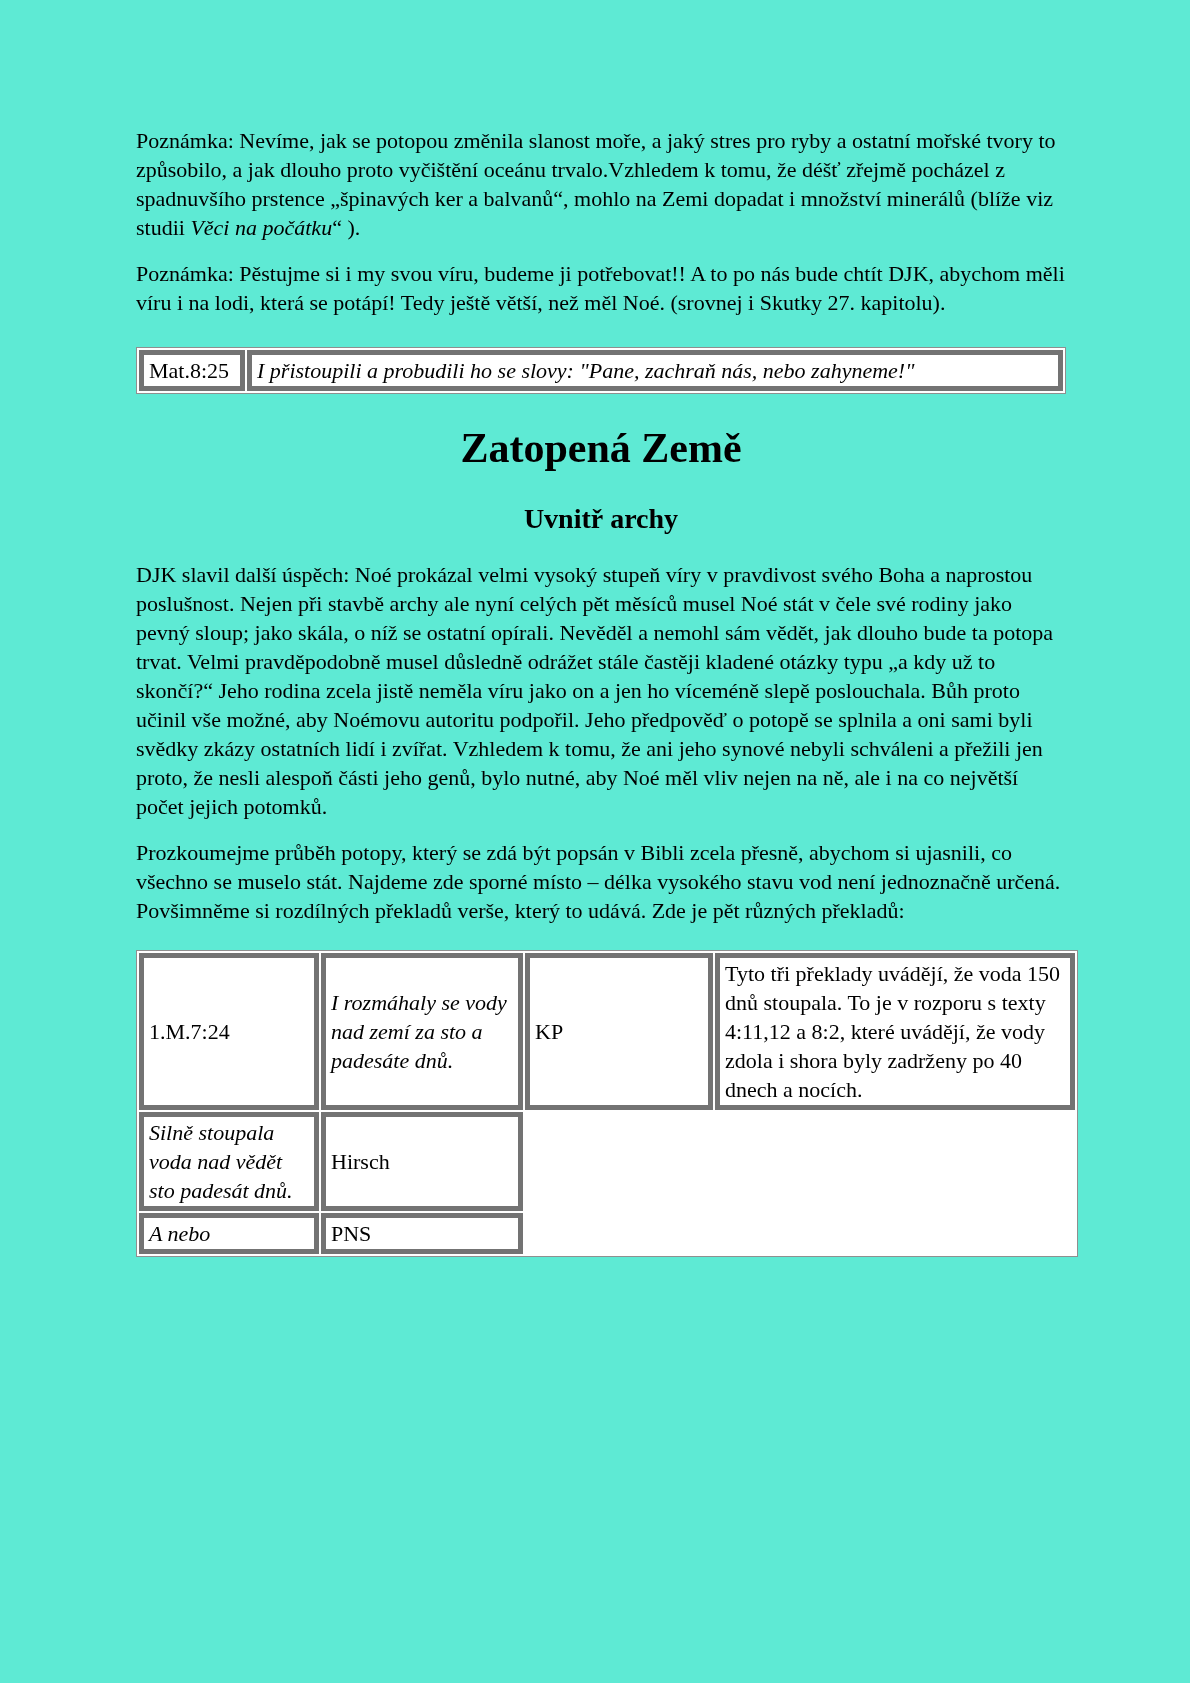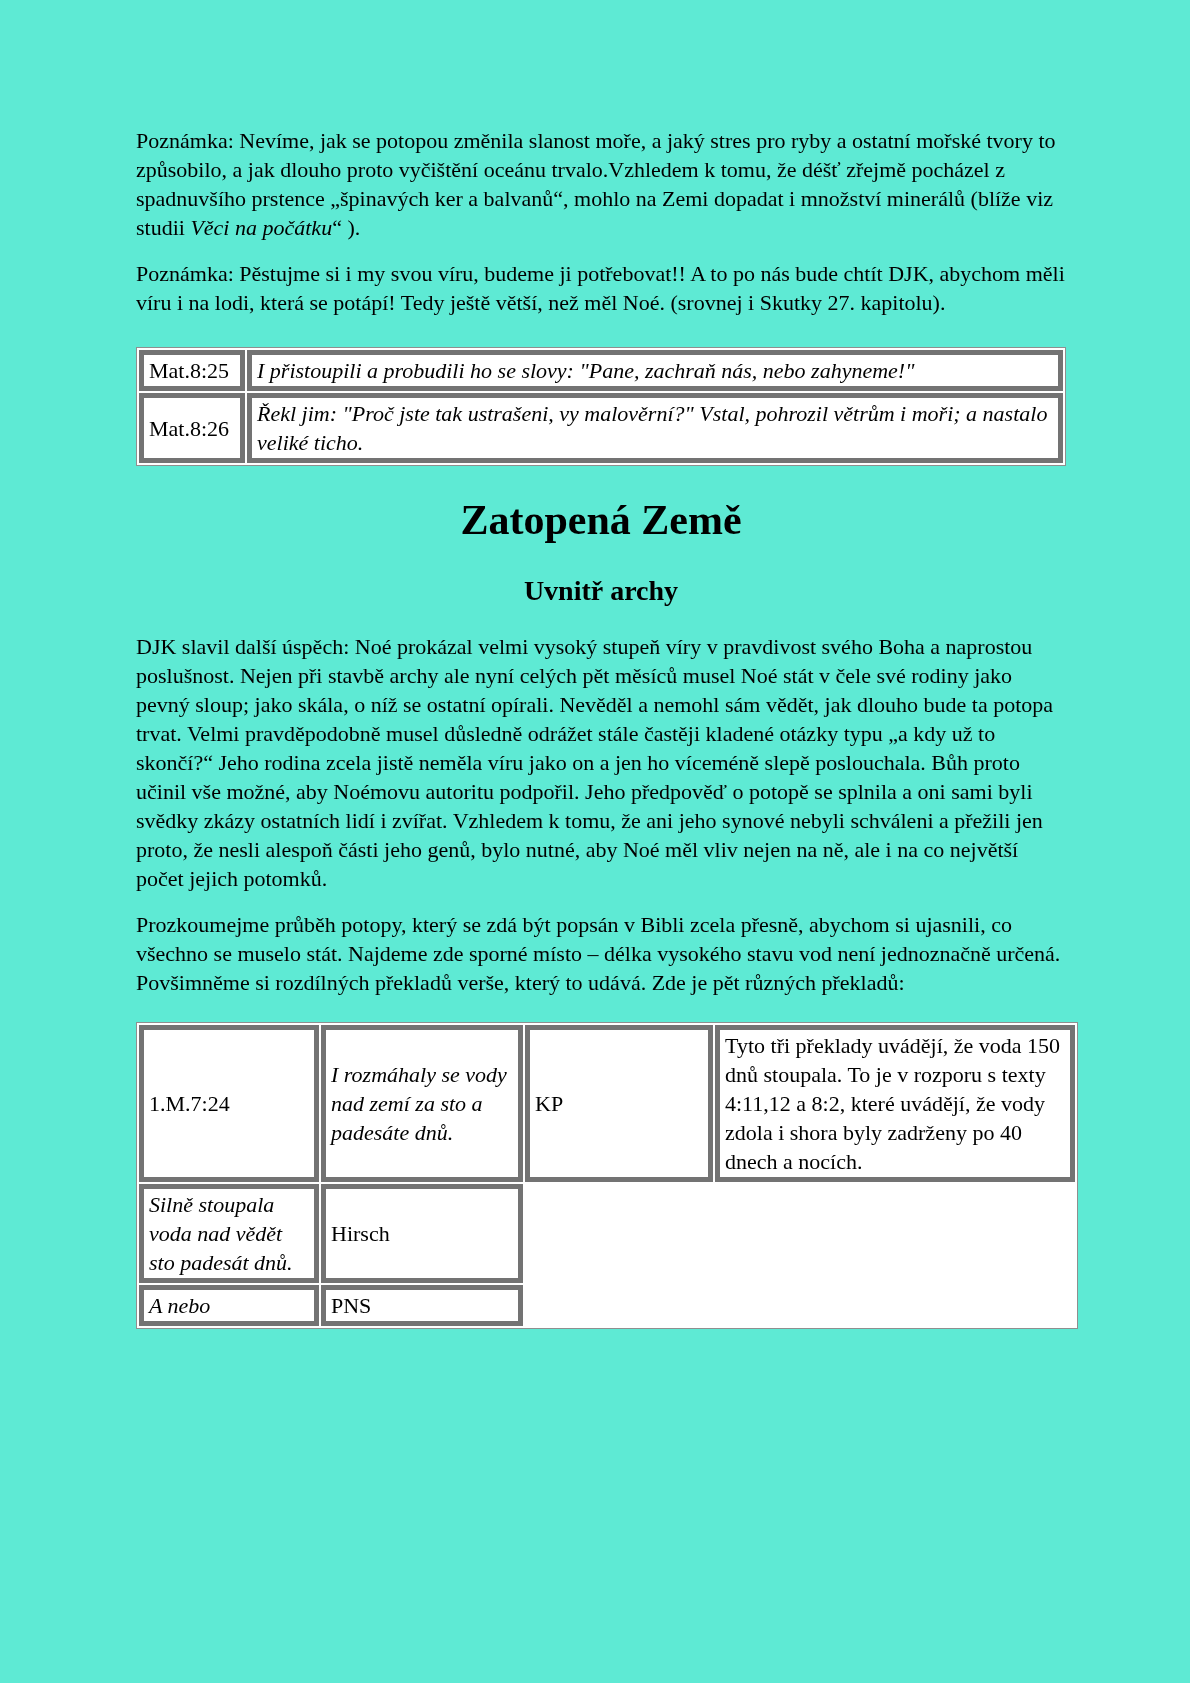--- a/index.html
+++ b/index.html
@@ -66,24 +66,20 @@
   <table class="t mat">
     <colgroup>
         <col class="c-ref">
         <col>
       </colgroup>
     <tbody>
         <tr>
       <td>Mat.8:25</td>
       <td class="it">I přistoupili a probudili ho se slovy: "Pane, zachraň nás, nebo zahyneme!"</td>
     </tr>
-    <tr>
-      <td>Mat.8:26</td>
-      <td class="it">Řekl jim: "Proč jste tak ustrašeni, vy malověrní?" Vstal, pohrozil větrům i moři; a nastalo veliké ticho.</td>
-    </tr>
   </tbody>
     </table>
 
   <h1>Zatopená Země</h1>
 
   <h2>Uvnitř archy</h2>
 
   <p>DJK slavil další úspěch: Noé prokázal velmi vysoký stupeň víry v pravdivost svého Boha a naprostou poslušnost. Nejen při stavbě archy ale nyní celých pět měsíců musel Noé stát v čele své rodiny jako pevný sloup; jako skála, o níž se ostatní opírali. Nevěděl a nemohl sám vědět, jak dlouho bude ta potopa trvat. Velmi pravděpodobně musel důsledně odrážet stále častěji kladené otázky typu „a kdy už to skončí?“ Jeho rodina zcela jistě neměla víru jako on a jen ho víceméně slepě poslouchala. Bůh proto učinil vše možné, aby Noémovu autoritu podpořil. Jeho předpověď o potopě se splnila a oni sami byli svědky zkázy ostatních lidí i zvířat. Vzhledem k tomu, že ani jeho synové nebyli schváleni a přežili jen proto, že nesli alespoň části jeho genů, bylo nutné, aby Noé měl vliv nejen na ně, ale i na co největší počet jejich potomků.</p>
 
 

